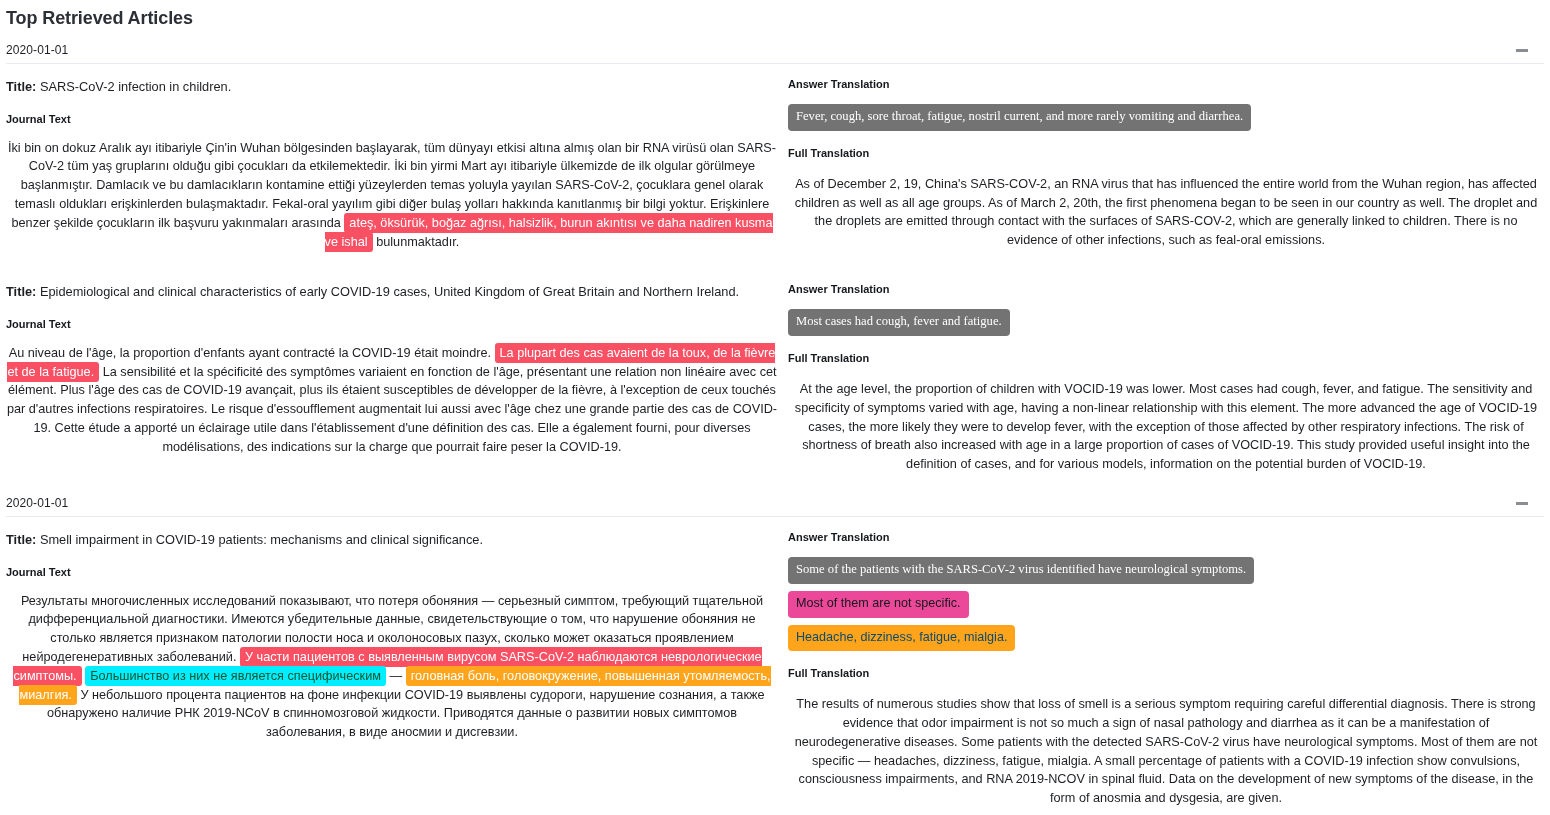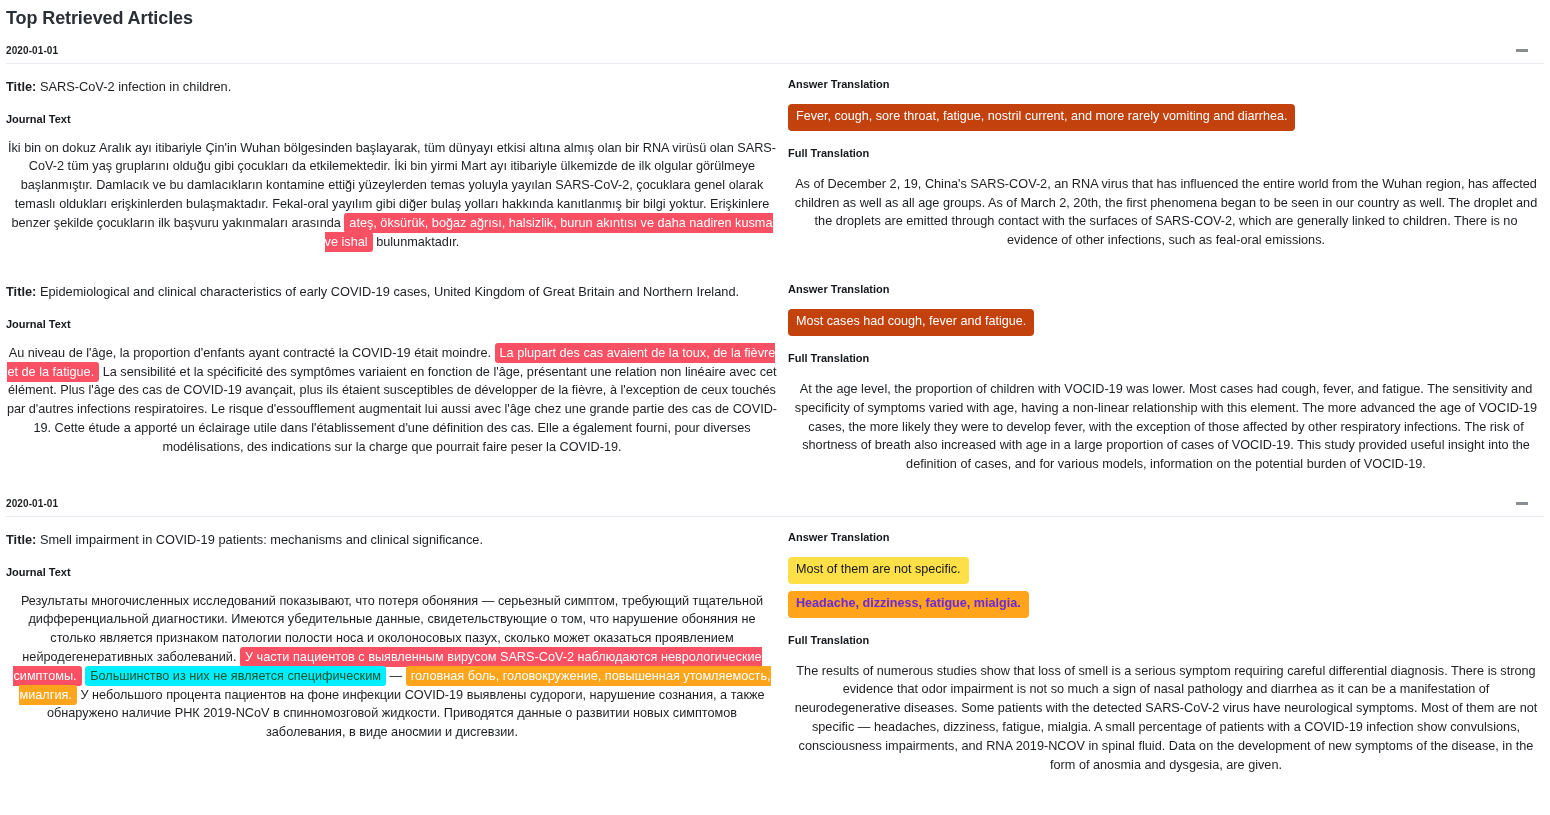--- a/index.html
+++ b/index.html
@@ -27,22 +27,22 @@
   .article { width: 100%; }
   .date-header {
     display: flex;
     align-items: center;
     justify-content: space-between;
     padding: 4px 2px 6px 0;
     border-bottom: 1px solid #e8ecf2;
     cursor: pointer;
   }
   .date-label {
-    font-size: 10px;
-    font-weight: bold;
+    font-size: 12px;
+    font-weight: normal;
     color: #1d1f23;
     letter-spacing: 0.1px;
   }
   .collapse-icon {
     width: 14px; height: 14px;
     position: relative;
     margin-right: 12px;
     flex: none;
   }
   .collapse-icon::before {
@@ -89,23 +89,23 @@
   .hl.orange{ background: #ffa41b; color: #ffffff; }
   .badge {
     display: inline-block;
     border-radius: 4px;
     padding: 5px 8px 6px 8px;
     font-size: 12.6px;
     line-height: 1.25;
     margin-bottom: 8px;
     color: #ffffff;
   }
-  .badge.pink  { background: #c2410c; color: #ffffff; }
-  .badge.cyan  { background: #fde047; color: #16181b; }
-  .badge.orange{ background: #ffa41b; color: #6d28d9; font-weight: bold; }
+  .badge.pink  { background: #737373; color: #ffffff; font-family: Liberation Serif, serif; }
+  .badge.cyan  { background: #ec4899; color: #16181b; }
+  .badge.orange{ background: #ffa41b; color: #0c4a6e; }
   .badge-stack { margin-bottom: 10px; }
   .badge-stack .badge { display: block; width: fit-content; margin-bottom: 7px; }
   .answer-wrap { margin-bottom: 16px; }
   .full-head { margin-top: 0; margin-bottom: 16px; }
   .article-body { padding-bottom: 18px; }
 </style>
 </head>
 <body>
 
 <div class="page">
@@ -168,20 +168,21 @@
         <div class="title-line">
           <b>Title:</b>
           <span>Smell impairment in COVID-19 patients: mechanisms and clinical significance.</span>
         </div>
         <div class="sec-head">Journal Text</div>
         <p class="body-text"><span>Результаты многочисленных исследований показывают, что потеря обоняния — серьезный симптом, требующий тщательной дифференциальной диагностики. Имеются убедительные данные, свидетельствующие о том, что нарушение обоняния не столько является признаком патологии полости носа и околоносовых пазух, сколько может оказаться проявлением нейродегенеративных заболеваний. </span><span class="hl pink">У части пациентов с выявленным вирусом SARS-CoV-2 наблюдаются неврологические симптомы.</span><span> </span><span class="hl cyan">Большинство из них не является специфическим</span><span> — </span><span class="hl orange">головная боль, головокружение, повышенная утомляемость, миалгия.</span><span> У небольшого процента пациентов на фоне инфекции COVID-19 выявлены судороги, нарушение сознания, а также обнаружено наличие РНК 2019-NCoV в спинномозговой жидкости. Приводятся данные о развитии новых симптомов заболевания, в виде аносмии и дисгевзии.</span></p>
       </div>
       <div class="col-right">
         <div class="sec-head">Answer Translation</div>
         <div class="answer-wrap badge-stack">
+          <span class="badge pink">Some of the patients with the SARS-CoV-2 virus identified have neurological symptoms.</span>
           <span class="badge cyan">Most of them are not specific.</span>
           <span class="badge orange">Headache, dizziness, fatigue, mialgia.</span>
         </div>
         <div class="sec-head full-head">Full Translation</div>
         <p class="body-text">The results of numerous studies show that loss of smell is a serious symptom requiring careful differential diagnosis. There is strong evidence that odor impairment is not so much a sign of nasal pathology and diarrhea as it can be a manifestation of neurodegenerative diseases. Some patients with the detected SARS-CoV-2 virus have neurological symptoms. Most of them are not specific — headaches, dizziness, fatigue, mialgia. A small percentage of patients with a COVID-19 infection show convulsions, consciousness impairments, and RNA 2019-NCOV in spinal fluid. Data on the development of new symptoms of the disease, in the form of anosmia and dysgesia, are given.</p>
       </div>
     </div>
   </div>
 
 </div>

